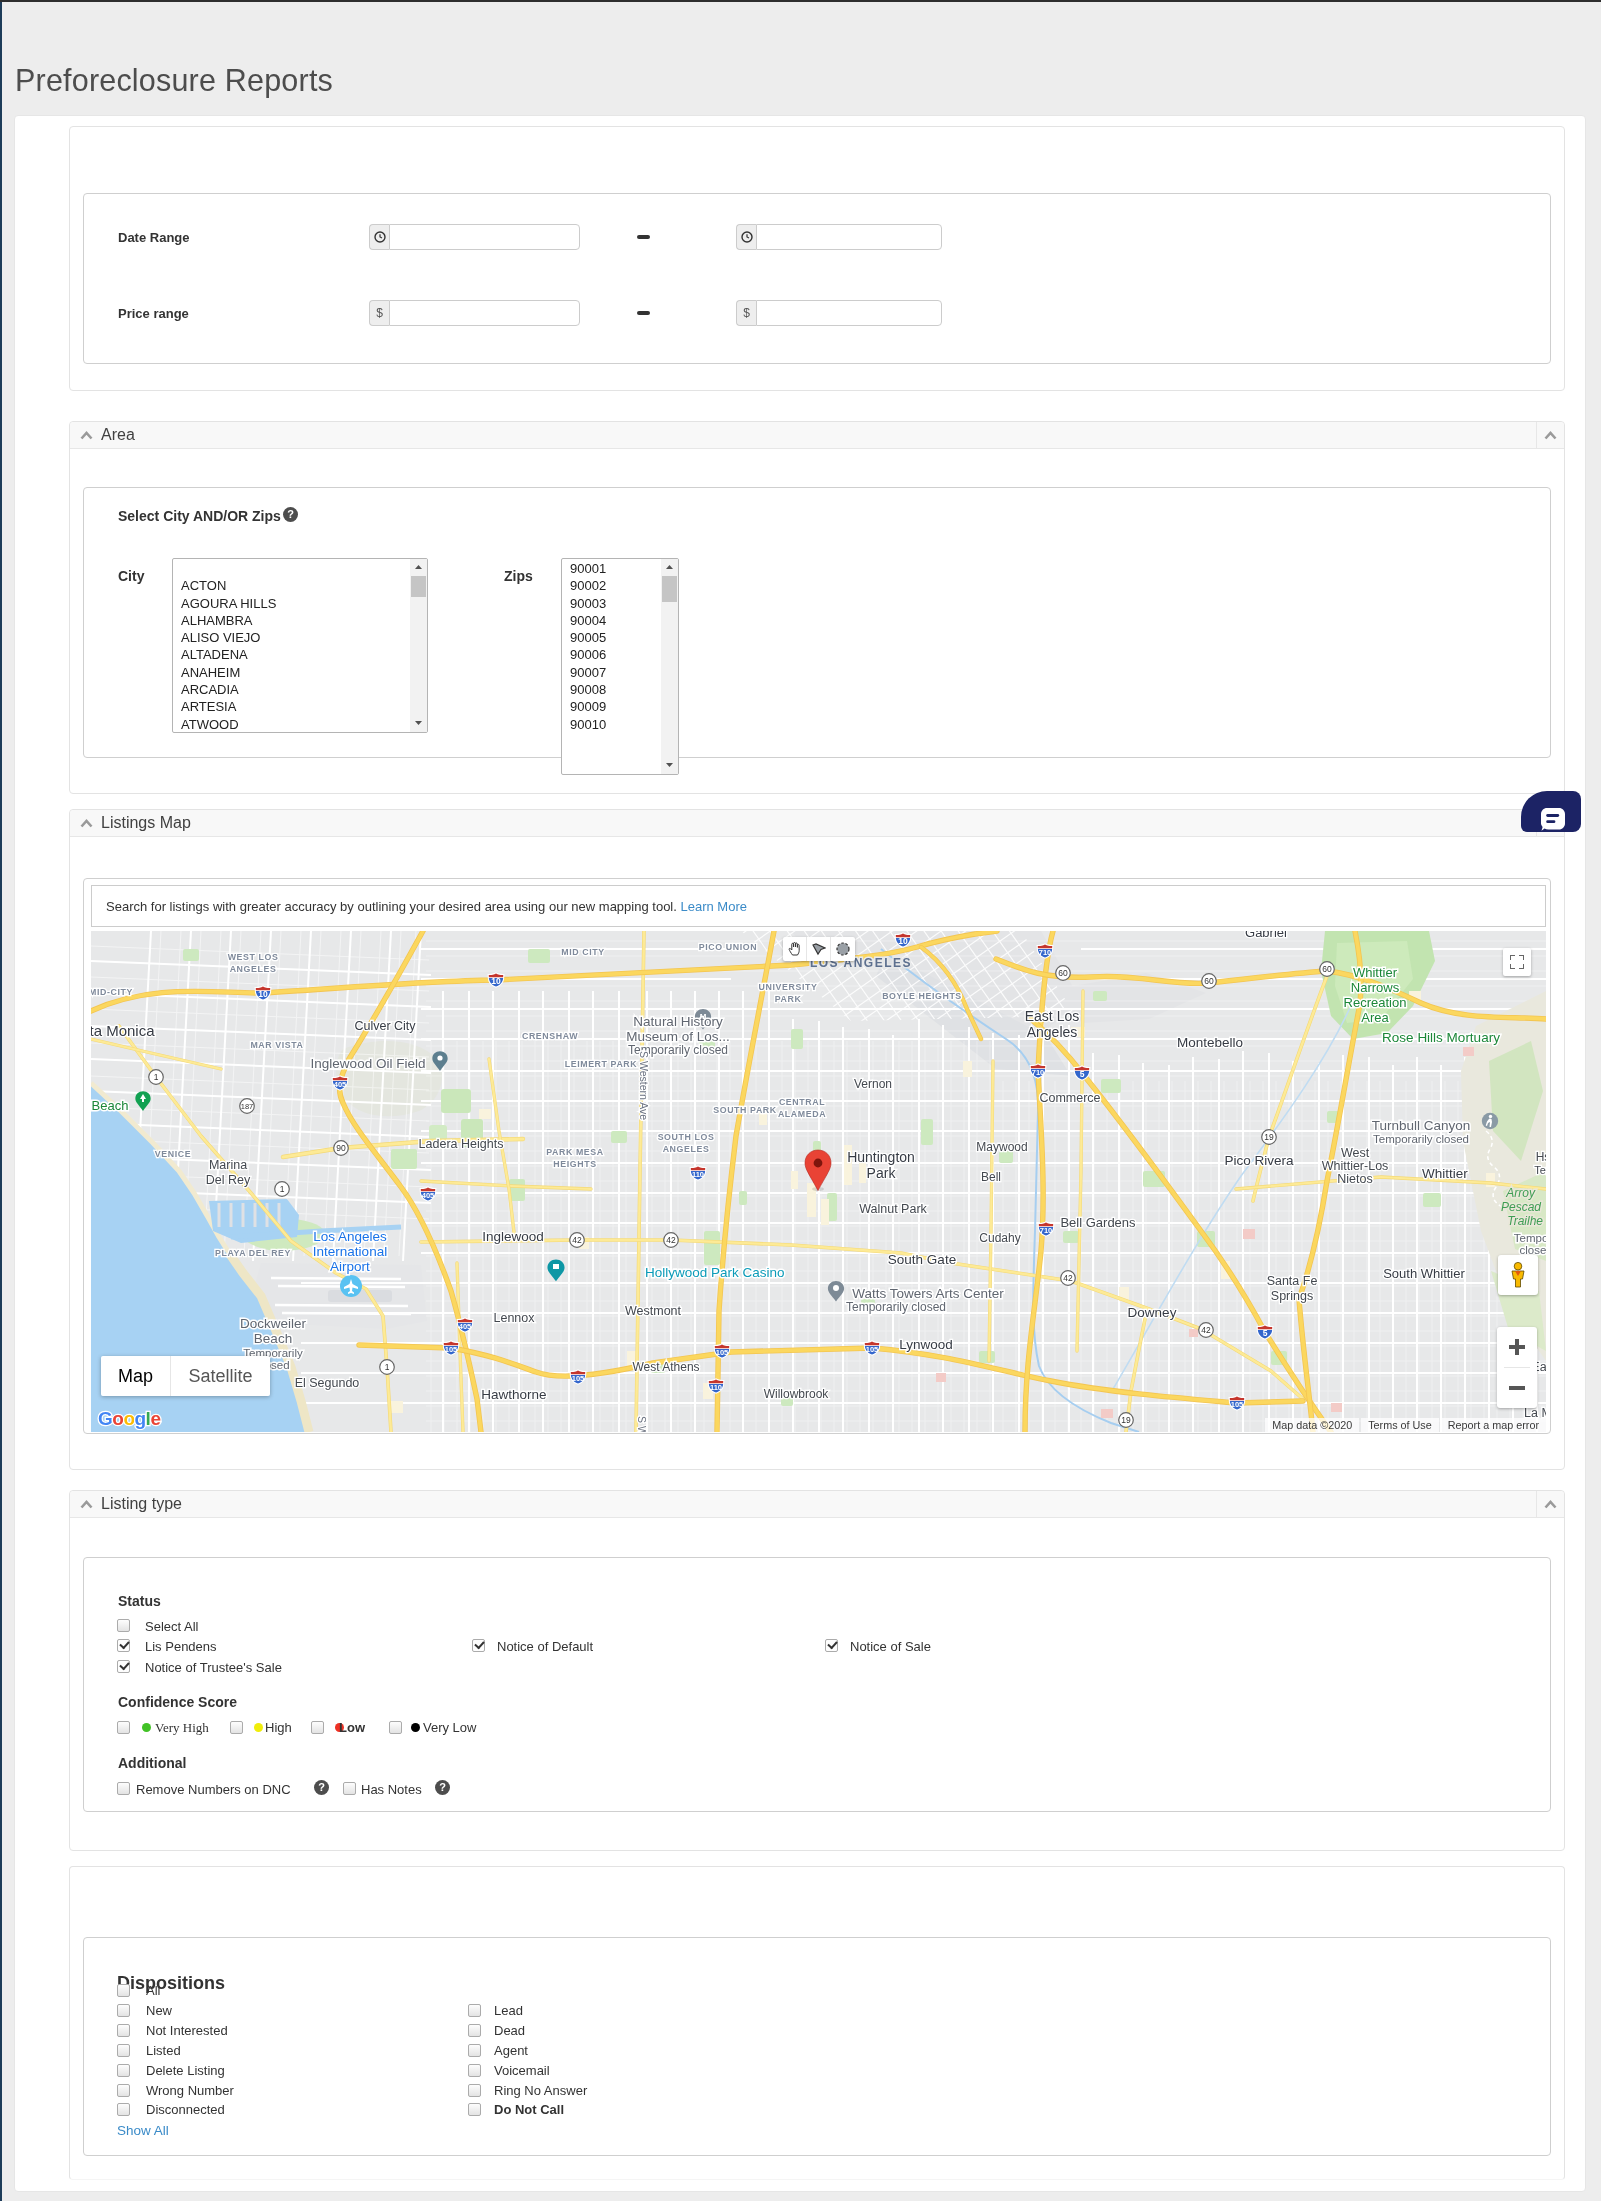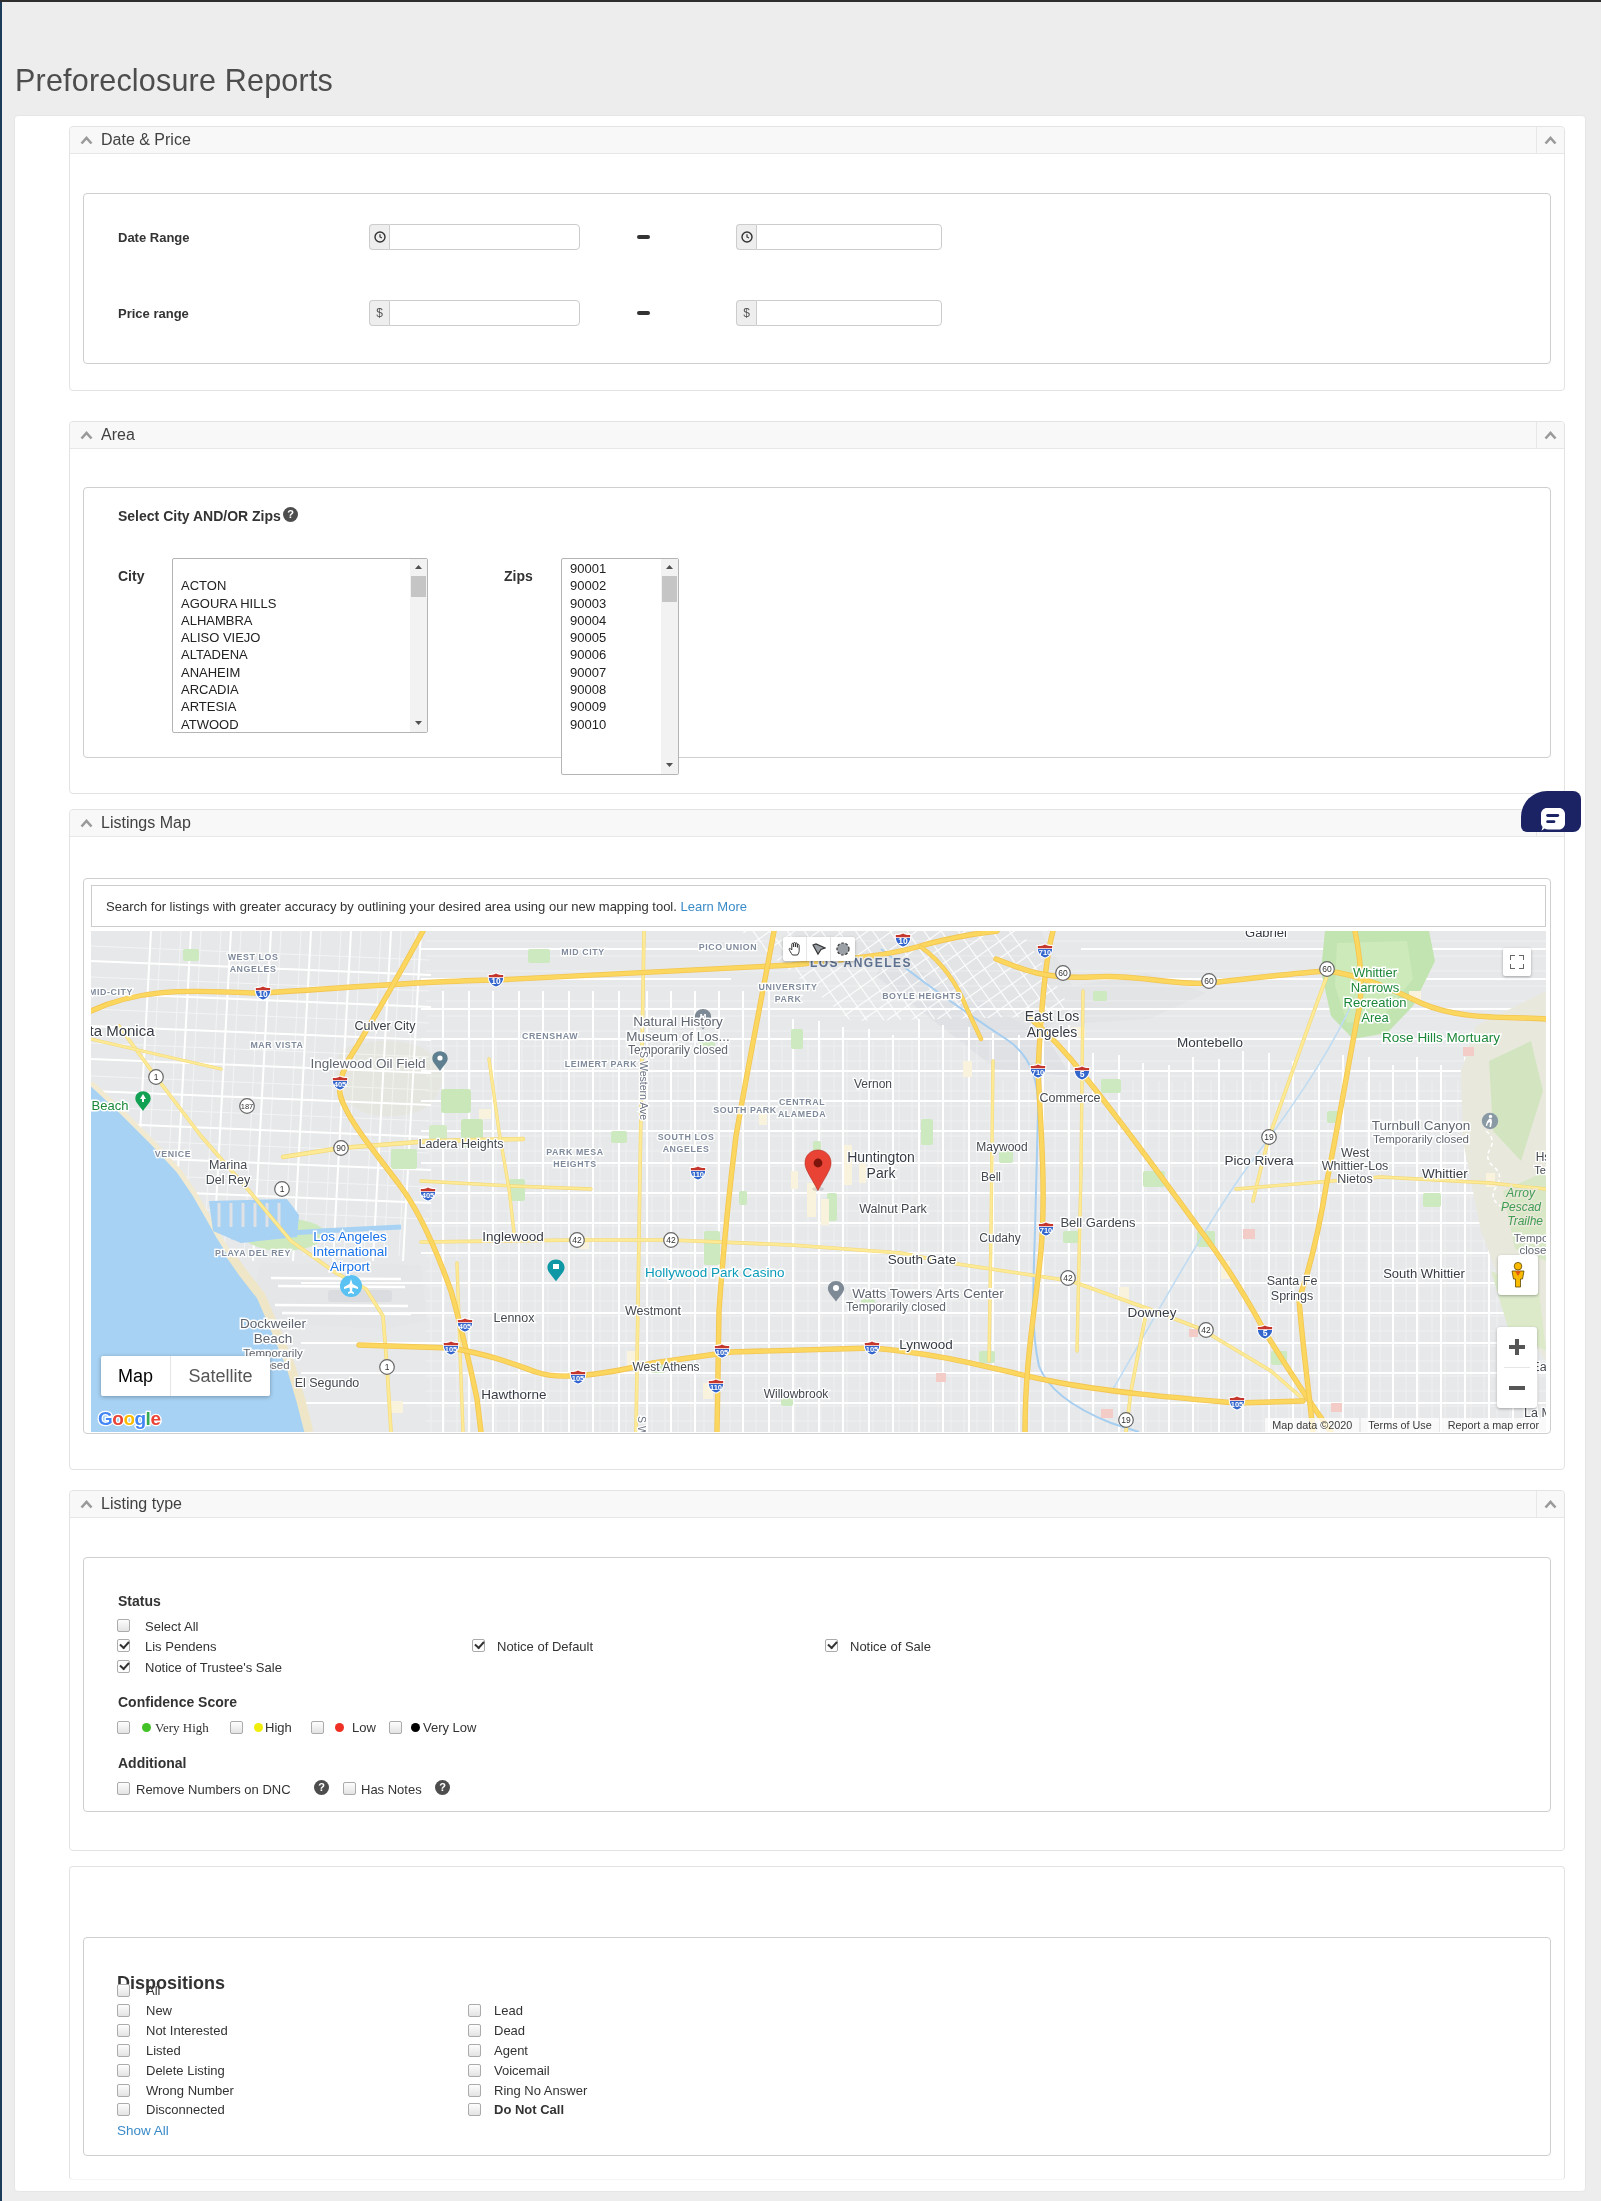--- a/index.html
+++ b/index.html
@@ -49,31 +49,20 @@
 </style>
 </head>
 <body>
 <div class="page">
 <div class="topstrip"></div>
 <div class="leftline"></div>
 <h1>Preforeclosure Reports</h1>
 <div class="container">
 
 <div class="panel" style="top:10px; height:265px;">
-  <div class="ph">
-    <svg class="chev" width="13" height="9">
-            <path d="M1.5 7.5 L6.5 2 L11.5 7.5" fill="none" stroke="#9a9a9a" stroke-width="2.6"></path>
-          </svg>
-    <div class="tt">Date &amp; Price</div>
-    <div class="rc">
-            <svg class="chev" width="13" height="9">
-              <path d="M1.5 7.5 L6.5 2 L11.5 7.5" fill="none" stroke="#9a9a9a" stroke-width="2.6"></path>
-            </svg>
-          </div>
-  </div>
   <div class="well" style="top:66px; width:1468px; height:171px;">
     <div class="blb" style="left:34px; top:36px;">Date Range</div>
     <div class="igroup" style="left:285px; top:30px; width:211px;">
             <div class="iaddon"><svg width="12" height="12" style="margin-top:6px">
                 <circle cx="6" cy="6" r="5" fill="none" stroke="#333" stroke-width="1.4"></circle>
                 <path d="M6 3.2 L6 6 L8 7" fill="none" stroke="#333" stroke-width="1.2"></path>
               </svg></div>
             <div class="ifield"></div>
           </div>
     <div class="dash" style="left:553px; top:41px;"></div>
@@ -913,21 +902,21 @@
           <div class="txt" style="left:61px; top:102px;">Notice of Trustee's Sale</div>
     <div class="blb" style="left:34px; top:136px; font-size:14px;">Confidence Score</div>
     <div class="cb" style="left:33px; top:163px;"></div>
           <div class="dot" style="left:58px; top:165px; background:#42c226;"></div>
           <div class="txt" style="left:71px; top:162px;font-family:Liberation Serif, serif;">Very High</div>
     <div class="cb" style="left:146px; top:163px;"></div>
           <div class="dot" style="left:170px; top:165px; background:#f0ed0a;"></div>
           <div class="txt" style="left:181px; top:162px;">High</div>
     <div class="cb" style="left:227px; top:163px;"></div>
           <div class="dot" style="left:251px; top:165px; background:#ee3124;"></div>
-          <div class="txt" style="left:268px; top:162px;">Low</div>
+          <div class="txt" style="left:255px; top:162px;font-weight:bold;">Low</div>
     <div class="cb" style="left:305px; top:163px;"></div>
           <div class="dot" style="left:327px; top:165px; background:#000;"></div>
           <div class="txt" style="left:339px; top:162px;">Very Low</div>
     <div class="blb" style="left:34px; top:197px; font-size:14px;">Additional</div>
     <div class="cb" style="left:33px; top:224px;"></div>
           <div class="txt" style="left:52px; top:224px;">Remove Numbers on DNC</div>
           <div class="qm" style="left:230px; top:222px;">?</div>
     <div class="cb" style="left:259px; top:224px;"></div>
           <div class="txt" style="left:277px; top:224px;">Has Notes</div>
           <div class="qm" style="left:351px; top:222px;">?</div>

